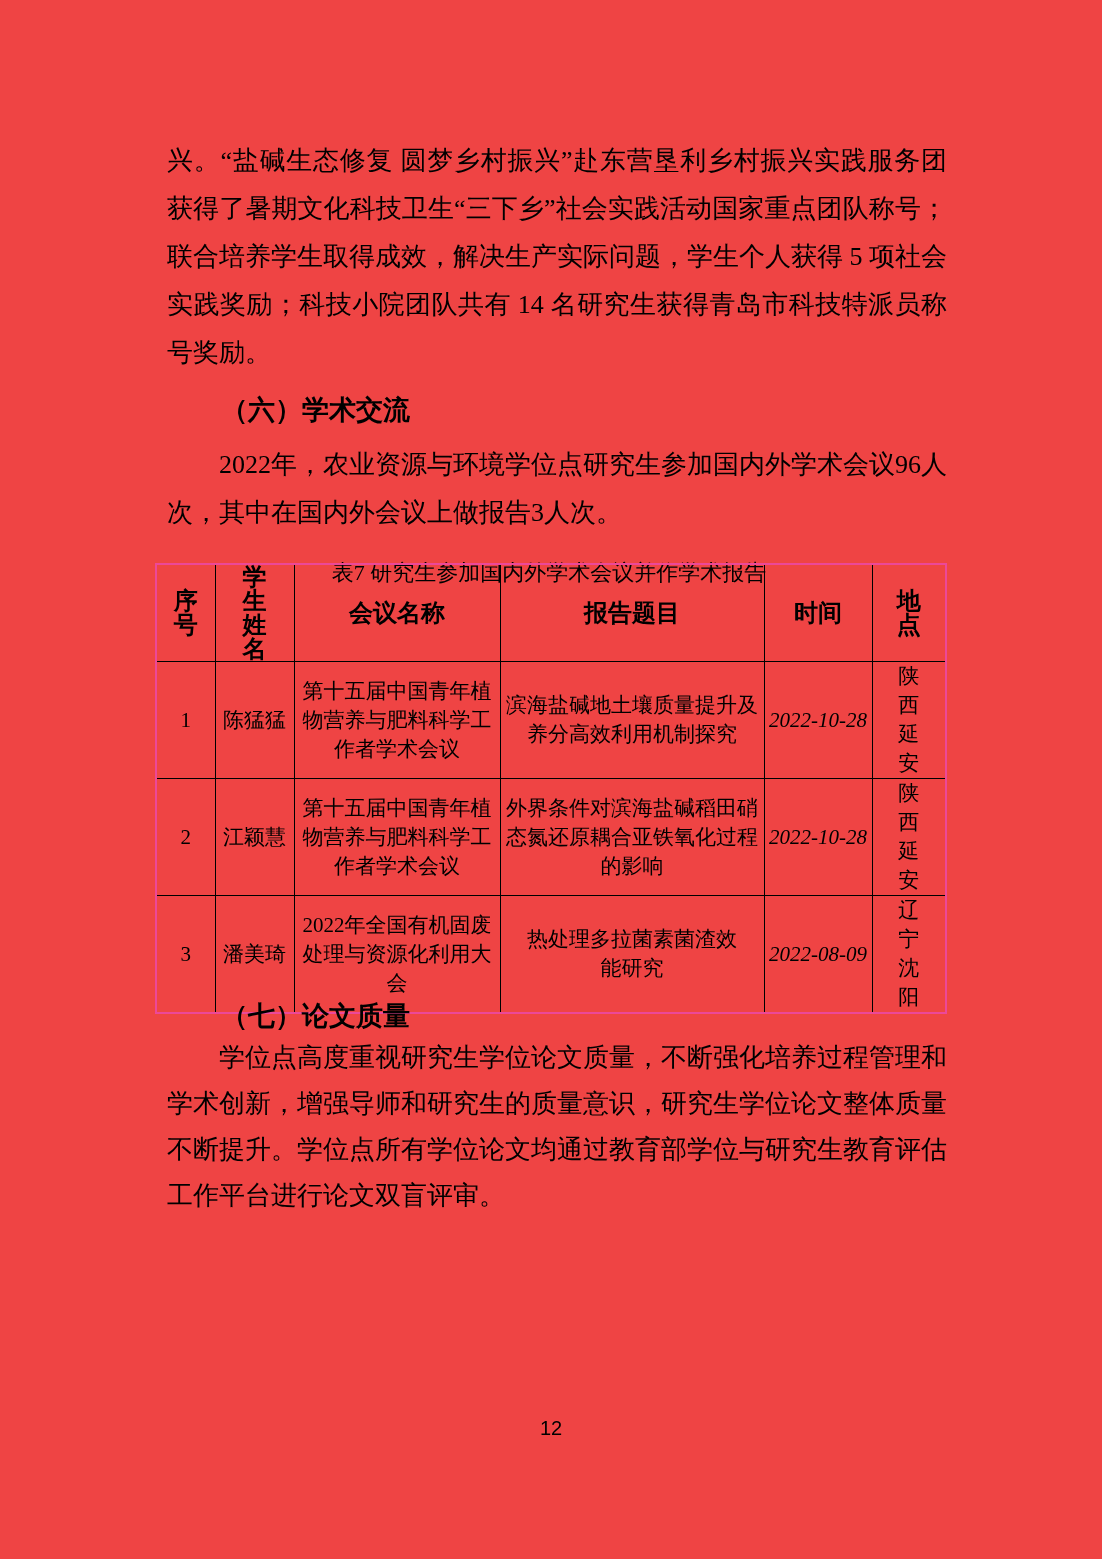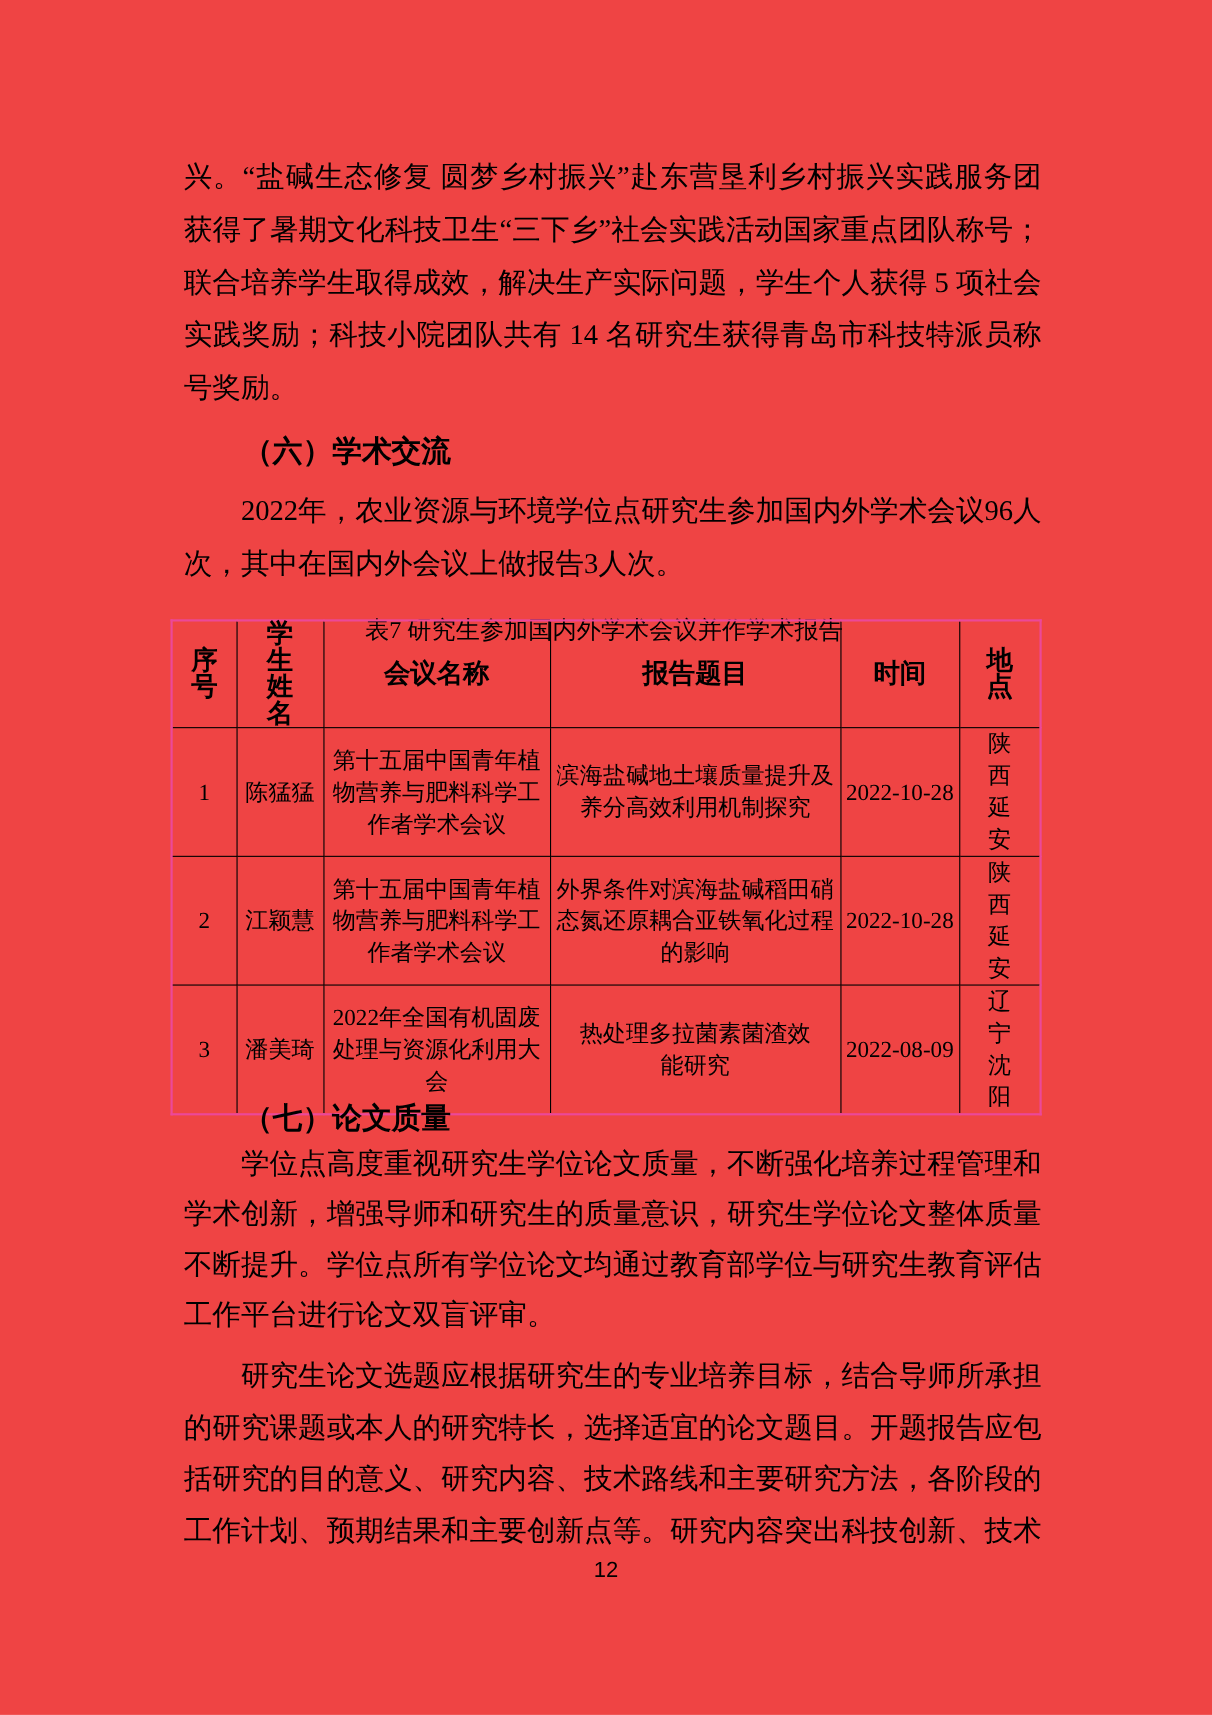--- a/index.html
+++ b/index.html
@@ -65,21 +65,21 @@
     line-height: 24px;
     height: 51px;
     padding: 0 16px;
   }
   .report-table th.th-index { padding: 0 6px; }
   .report-table td {
     line-height: 29px;
     padding: 0 3px;
     white-space: pre-line;
   }
-  .report-table td.cell-date { padding: 0; word-break: break-all; }
+  .report-table td.cell-date { padding: 0; word-break: break-all; font-style: italic; }
   .report-table td.cell-location { padding: 0 23px; }
   .report-table tbody tr { height: 88px; }
   .report-table tbody tr:last-child { height: 89px; }
   #h-sec7 { top: 992px; }
   #p-sec7-1 { top: 1035px; line-height: 46px; }
   #p-sec7-2 { top: 1227px; line-height: 47px; }
   .page-number {
     position: absolute;
     left: 0;
     top: 1414px;
@@ -148,17 +148,16 @@
         <td class="cell-date">2022-08-09</td>
         <td class="cell-location">辽宁沈阳</td>
       </tr>
     </tbody>
   </table>
 
   <h3 id="h-sec7" class="heading">（七）论文质量</h3>
 
   <p id="p-sec7-1" class="para indent">学位点高度重视研究生学位论文质量，不断强化培养过程管理和学术创新，增强导师和研究生的质量意识，研究生学位论文整体质量不断提升。学位点所有学位论文均通过教育部学位与研究生教育评估工作平台进行论文双盲评审。</p>
 
-  <p id="p-sec7-2" class="para indent">研究生论文选题应根据研究生的专业培养目标，结合导师所承担的研究课题或本人的研究特长，选择适宜的论文题目。开题报告应包括研究的目的意义、研究内容、技术路线和主要研究方法，各阶段的工作计划、预期结果和主要创新点等。研究内容突出科技创新、技术</p>
 
   <div class="page-number">12</div>
 
 </div>
 
 </body></html>

